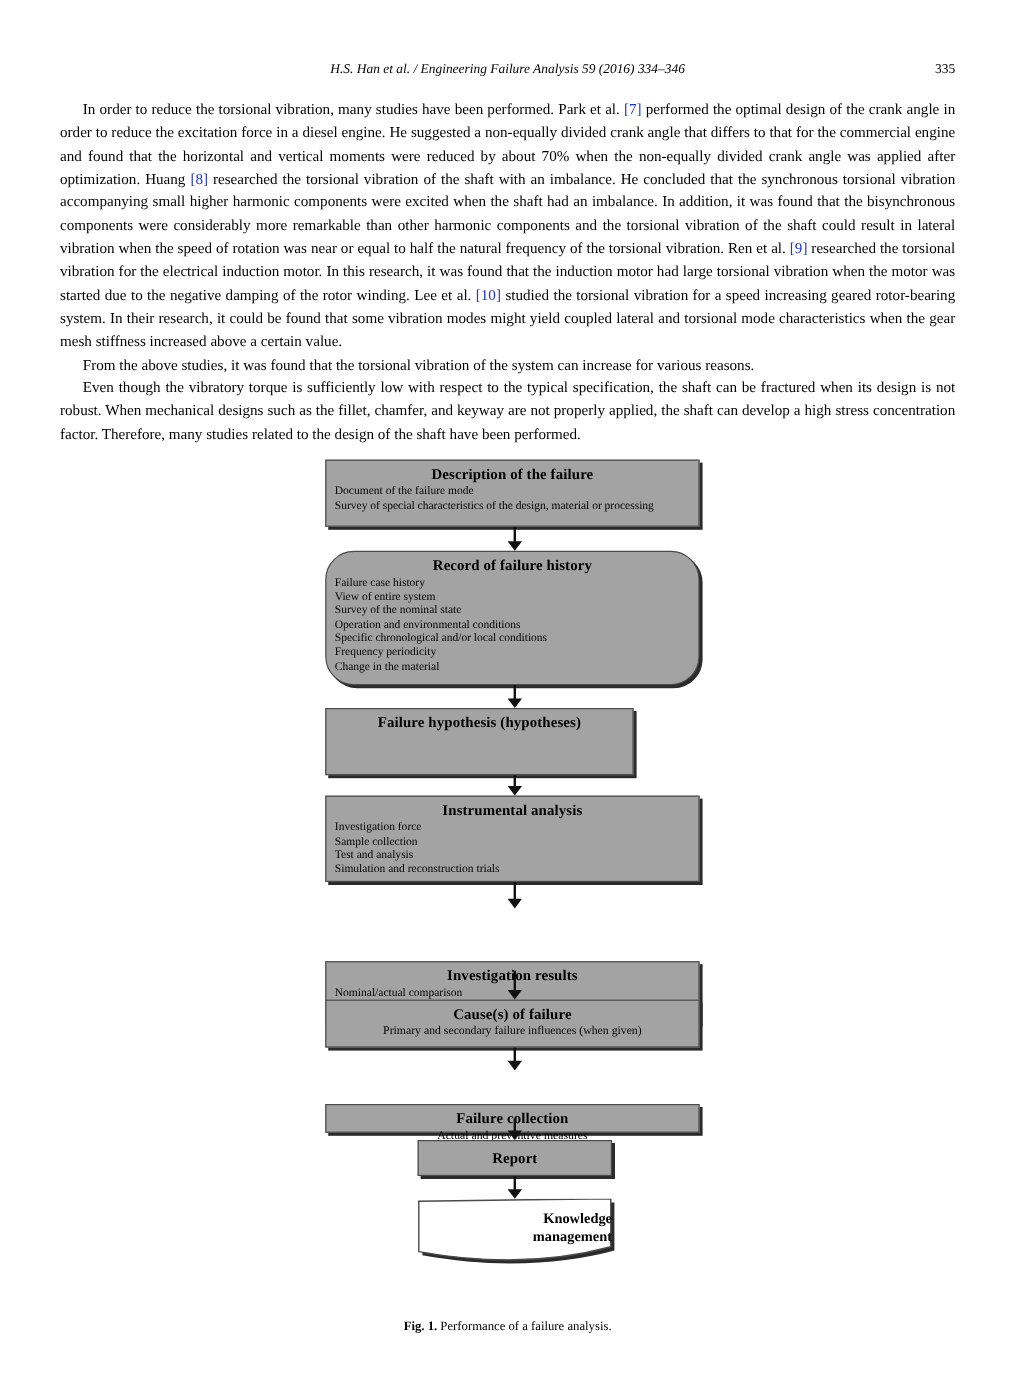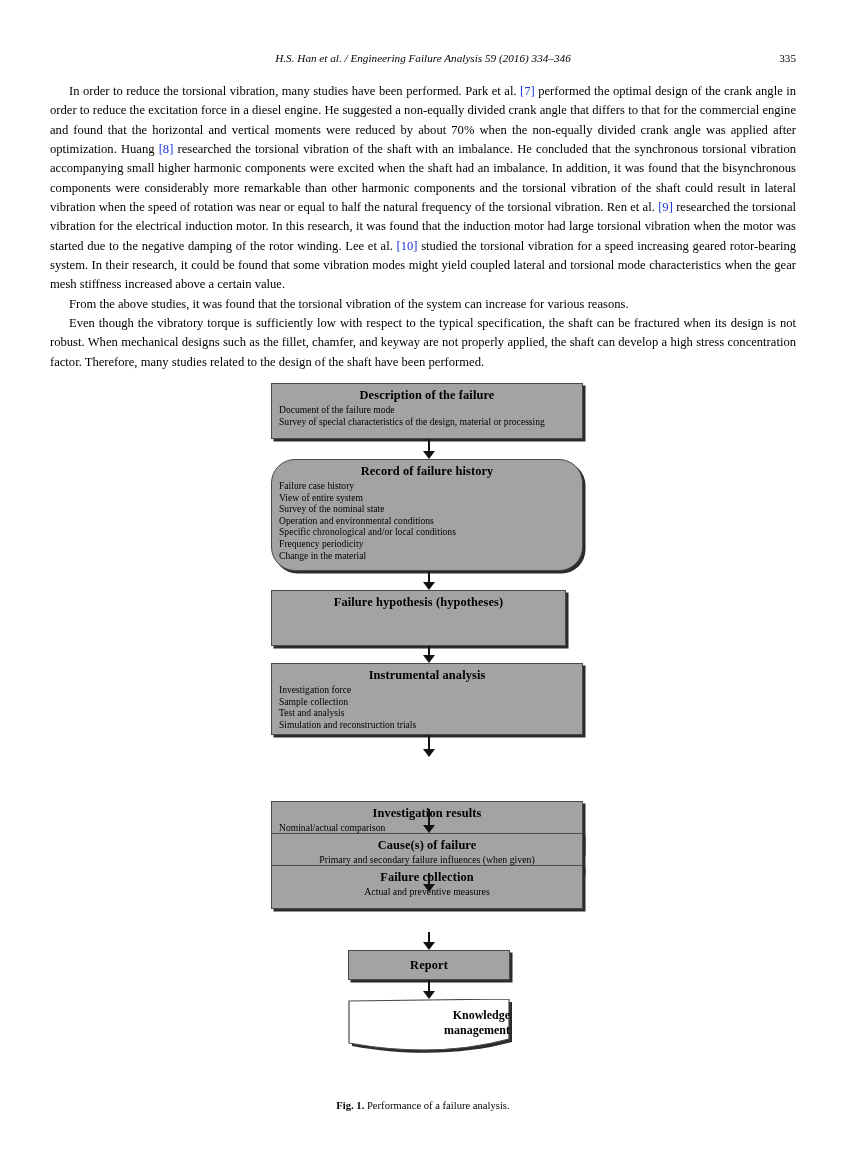--- a/index.html
+++ b/index.html
@@ -194,21 +194,21 @@
         <div class="blines">
           <div class="bline">Failure case history</div>
           <div class="bline">View of entire system</div>
           <div class="bline">Survey of the nominal state</div>
           <div class="bline">Operation and environmental conditions</div>
           <div class="bline">Specific chronological and/or local conditions</div>
           <div class="bline">Frequency periodicity</div>
           <div class="bline">Change in the material</div>
         </div>
       </div>
-      <div class="fbox" style="left: 271px; top: 207px; width: 295px; height: 56px;">
+      <div class="fbox" style="left: 271px; top: 207px; width: 257px; height: 56px;">
         <div class="btitle">Failure hypothesis (hypotheses)</div>
       </div>
       <div class="fbox" style="left: 271px; top: 280px; width: 312px; height: 72px;">
         <div class="btitle">Instrumental analysis</div>
         <div class="blines">
           <div class="bline">Investigation force</div>
           <div class="bline">Sample collection</div>
           <div class="bline">Test and analysis</div>
           <div class="bline">Simulation and reconstruction trials</div>
         </div>
@@ -219,21 +219,21 @@
           <div class="bline">Nominal/actual comparison</div>
           <div class="bline">Iteration loop (if needed)</div>
         </div>
       </div>
       <div class="fbox" style="left: 271px; top: 450px; width: 312px; height: 40px;">
         <div class="btitle">Cause(s) of failure</div>
         <div class="blines center">
           <div class="bline">Primary and secondary failure influences (when given)</div>
         </div>
       </div>
-      <div class="fbox" style="left: 271px; top: 482px; width: 312px; height: 44px;">
+      <div class="fbox" style="left: 271px; top: 537px; width: 312px; height: 24px;">
         <div class="btitle">Failure collection</div>
         <div class="blines center">
           <div class="bline">Actual and preventive measures</div>
         </div>
       </div>
       <div class="fbox small" style="left: 348px; top: 567px; width: 162px; height: 30px;">
         <div class="btitle">Report</div>
       </div>
       <div class="docbox" style="left: 348px; top: 616px; width: 166px; height: 56px;">
         <svg width="166" height="56" viewBox="0 0 166 56" style="position: absolute; left: 0px; top: 0px;">

